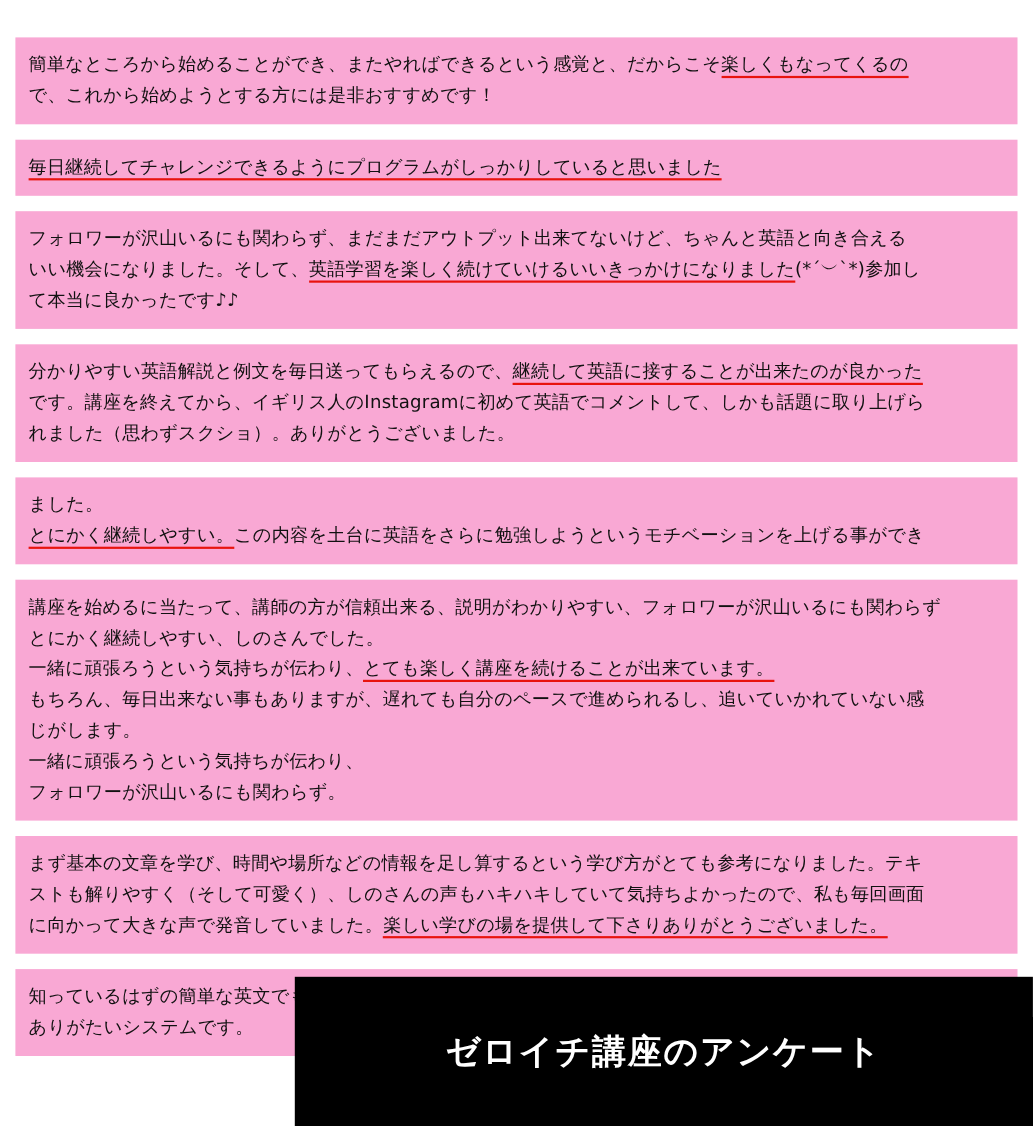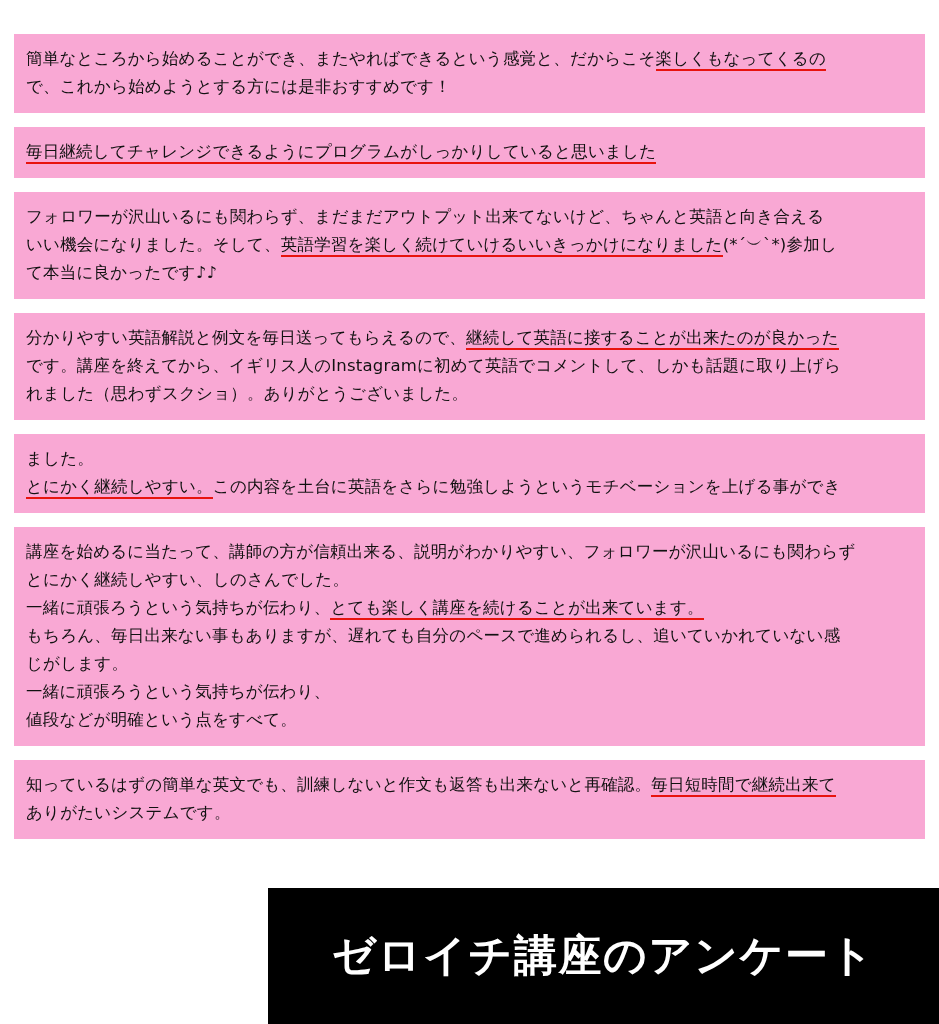--- a/index.html
+++ b/index.html
@@ -49,21 +49,21 @@
     width: 671px;
     height: 136px;
     background: #000000;
     display: flex;
     align-items: center;
     justify-content: center;
     box-sizing: border-box;
   }
   .banner-text {
     color: #ffffff;
-    font-size: 43px;
+    font-size: 31px;
     font-weight: bold;
     letter-spacing: 1.5px;
     white-space: nowrap;
   }
 </style>
 </head>
 <body>
 
 <div id="page">
 
@@ -89,21 +89,26 @@
         <div class="line"><span>ました。</span></div>
         <div class="line"><span class="u">とにかく継続しやすい。</span><span>この内容を土台に英語をさらに勉強しようというモチベーションを上げる事ができ</span></div>
       </div>
       <div class="testimonial">
         <div class="line"><span>講座を始めるに当たって、講師の方が信頼出来る、説明がわかりやすい、フォロワーが沢山いるにも関わらず</span></div>
         <div class="line"><span>とにかく継続しやすい、しのさんでした。</span></div>
         <div class="line"><span>一緒に頑張ろうという気持ちが伝わり、</span><span class="u">とても楽しく講座を続けることが出来ています。</span></div>
         <div class="line"><span>もちろん、毎日出来ない事もありますが、遅れても自分のペースで進められるし、追いていかれていない感</span></div>
         <div class="line"><span>じがします。</span></div>
         <div class="line"><span>一緒に頑張ろうという気持ちが伝わり、</span></div>
-        <div class="line"><span>値段などが明確という点をすべて。</span></div>
+        <div class="line"><span>フォロワーが沢山いるにも関わらず。</span></div>
+      </div>
+      <div class="testimonial">
+        <div class="line"><span>まず基本の文章を学び、時間や場所などの情報を足し算するという学び方がとても参考になりました。テキ</span></div>
+        <div class="line"><span>ストも解りやすく（そして可愛く）、しのさんの声もハキハキしていて気持ちよかったので、私も毎回画面</span></div>
+        <div class="line"><span>に向かって大きな声で発音していました。</span><span class="u">楽しい学びの場を提供して下さりありがとうございました。</span></div>
       </div>
       <div class="testimonial">
         <div class="line"><span>知っているはずの簡単な英文でも、訓練しないと作文も返答も出来ないと再確認。</span><span class="u">毎日短時間で継続出来て</span></div>
         <div class="line"><span>ありがたいシステムです。</span></div>
       </div>
     </div>
 
   <div class="banner">
     <span class="banner-text">ゼロイチ講座のアンケート</span>
   </div>

